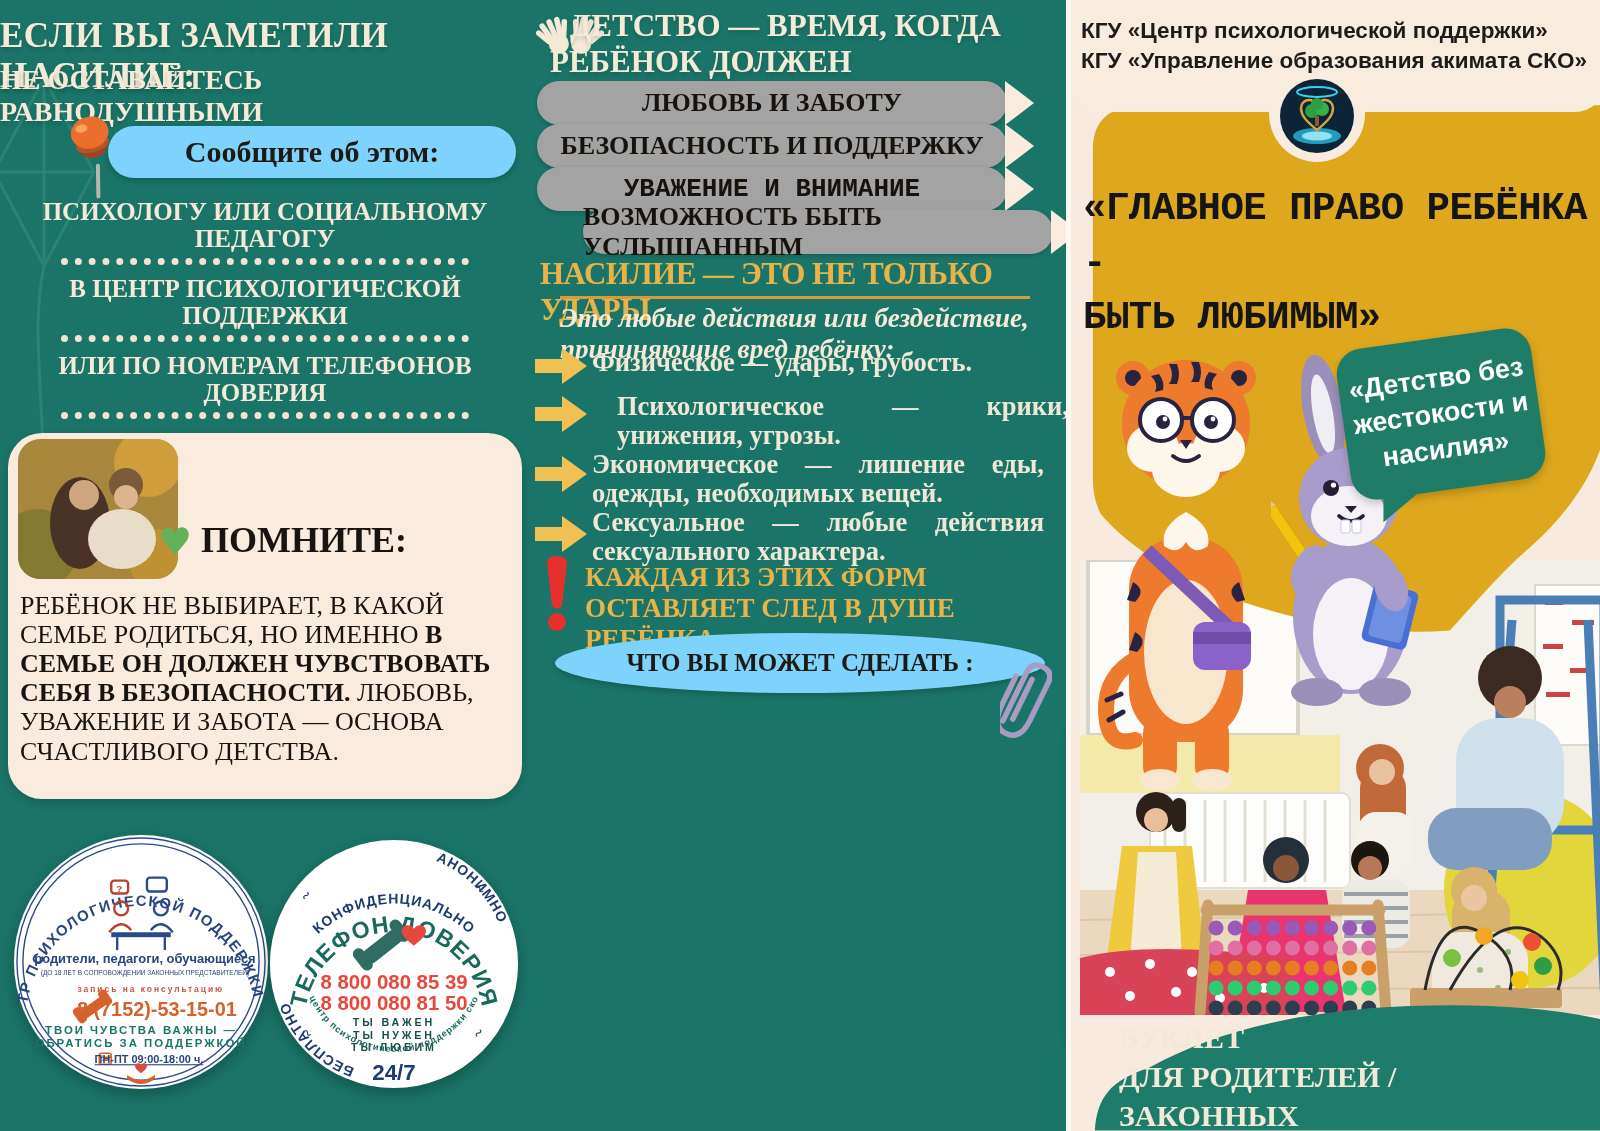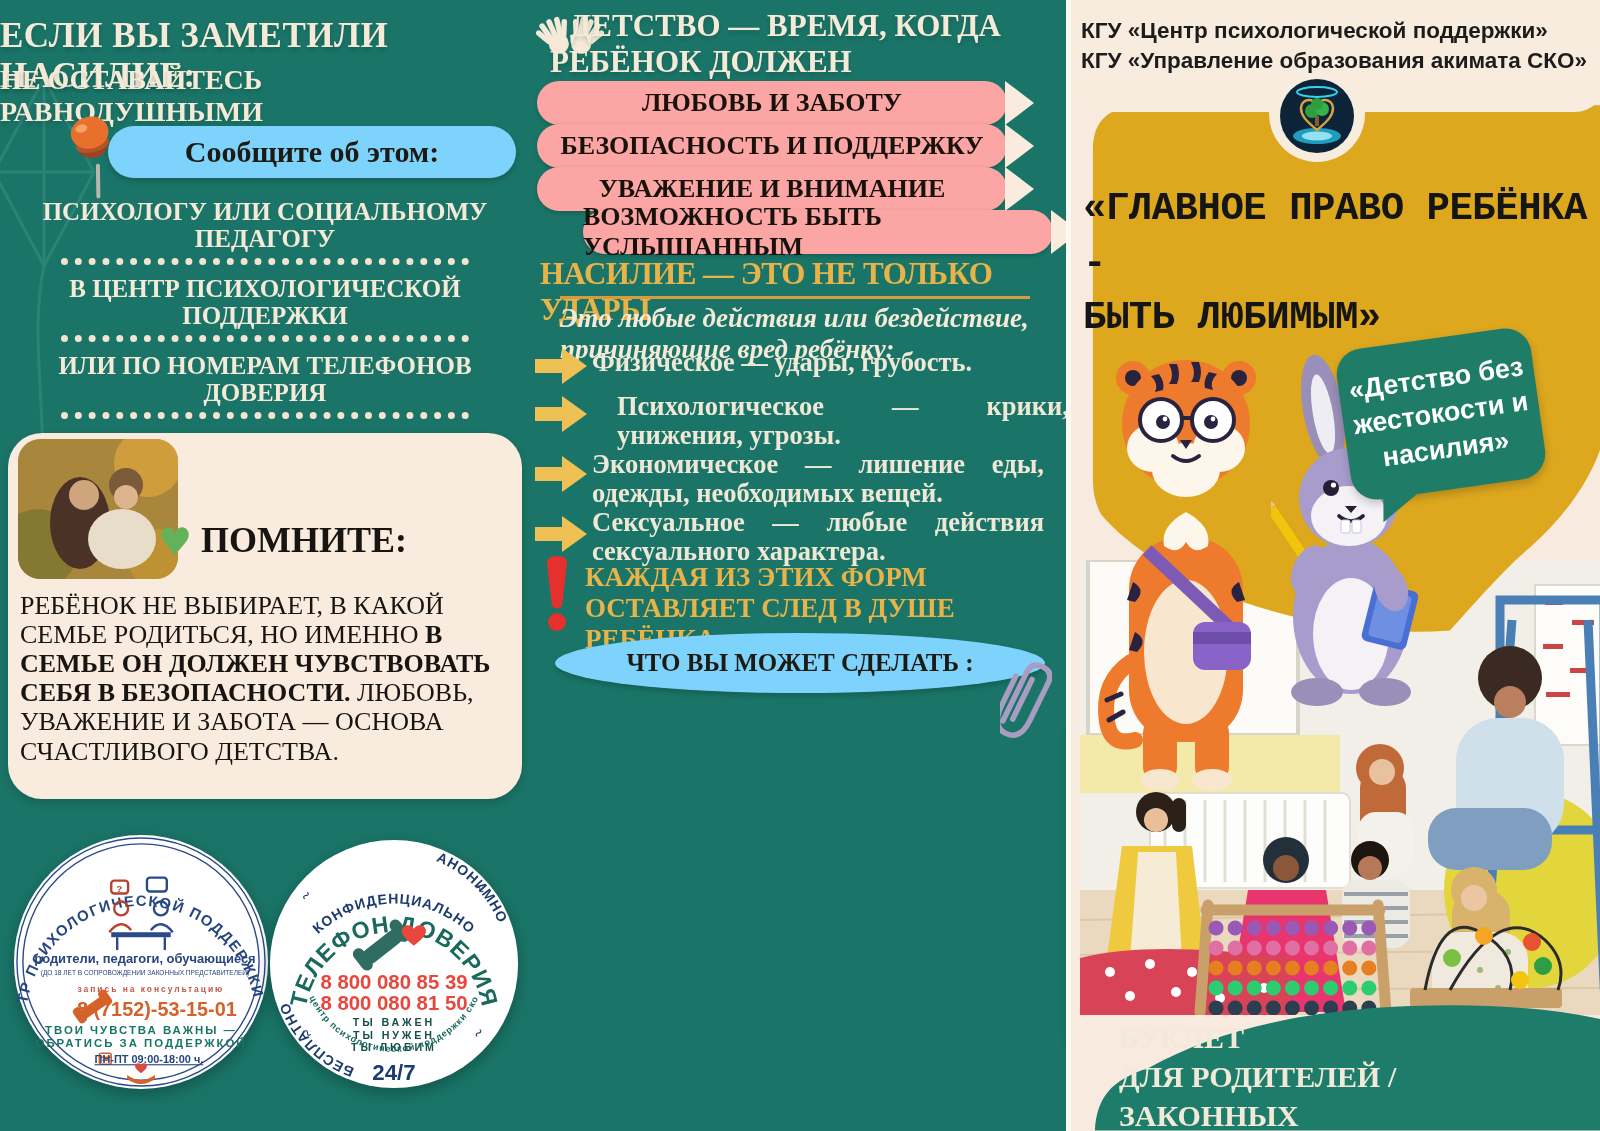--- a/index.html
+++ b/index.html
@@ -19,21 +19,21 @@
   .report-item{font-size:25px;font-weight:bold;line-height:1.08;color:#f5ead8;text-align:center;width:470px;}
   .dots{width:408px;height:0;border-bottom:7px dotted #f2e4d1;margin:6px 0 10px 0;}
   #remember-card{left:8px;top:433px;width:514px;height:366px;background:#f9ecdf;border-radius:34px;
                  box-shadow:0 4px 10px rgba(0,0,0,.18);}
   #mother-photo{left:10px;top:6px;width:160px;height:140px;border-radius:22px;overflow:hidden;}
   #remember-head{left:150px;top:86px;width:360px;font-size:36px;color:#171411;}
   #remember-text{left:12px;top:158px;width:490px;font-size:26px;line-height:1.12;color:#171411;}
   .badge{filter:drop-shadow(0 5px 8px rgba(0,0,0,.28));}
   
   .m-head{font-size:31px;font-weight:bold;line-height:1.15;text-shadow:0 3px 4px rgba(0,0,0,.18);}
-  .banner{position:absolute;left:537px;width:470px;height:44px;background:#fca5a5;border-radius:24px;
+  .banner{position:absolute;left:537px;width:470px;height:44px;background:#a3a3a3;border-radius:24px;
           display:flex;align-items:center;justify-content:center;
           font-size:26px;font-weight:bold;color:#18120c;box-shadow:0 2px 5px rgba(0,0,0,.2);}
   .banner::after{content:"";position:absolute;right:-27px;top:0;width:0;height:0;
           border-top:22px solid transparent;border-bottom:22px solid transparent;border-left:29px solid #f9ecdf;}
   .gold{color:#e8b348;}
   .v-item{font-size:26.5px;font-weight:bold;color:#efe8d6;line-height:1.1;text-align:justify;width:452px;}
   #actions-card{left:537px;top:700px;width:508px;height:368px;background:#f9ecdf;border-radius:38px;
                 box-shadow:0 4px 10px rgba(0,0,0,.18);}
   .chk-row{position:absolute;left:22px;width:470px;display:flex;gap:8px;}
   .chk-txt{font-size:25.5px;line-height:1.18;color:#20180f;text-align:justify;width:430px;}
@@ -234,21 +234,21 @@
       <span style="display:block;">ДЕТСТВО — ВРЕМЯ, КОГДА</span>
       <span style="display:block;margin-left:-20px;width:530px;">РЕБЁНОК ДОЛЖЕН ЧУВСТВОВАТЬ:</span>
     </div>
 
     <div class="banner serif" style="left:7px;top:81px;">
         <span>ЛЮБОВЬ И ЗАБОТУ</span>
       </div>
     <div class="banner serif" style="left:7px;top:124px;">
         <span>БЕЗОПАСНОСТЬ И ПОДДЕРЖКУ</span>
       </div>
-    <div class="banner serif" style="left:7px;top:167px;">
+    <div class="banner serif" style="left:7px;top:167px;font-family:Liberation Mono, monospace;">
         <span>УВАЖЕНИЕ И ВНИМАНИЕ</span>
       </div>
     <div class="banner serif" style="left:7px;top:210px;margin-left:46px;">
         <span>ВОЗМОЖНОСТЬ БЫТЬ УСЛЫШАННЫМ</span>
       </div>
 
     <div class="abs ctr serif b gold" style="left:10px;top:256px;width:510px;font-size:31px;letter-spacing:-0.5px;">НАСИЛИЕ — ЭТО НЕ ТОЛЬКО УДАРЫ</div>
     <div class="abs" style="left:30px;top:296px;width:470px;height:3px;background:#d79b3f;"></div>
     <div class="abs ctr serif b cream-t" style="left:30px;top:303px;width:470px;font-size:27px;font-style:italic;line-height:1.15;">Это любые действия или бездействие, причиняющие вред ребёнку:</div>
 

